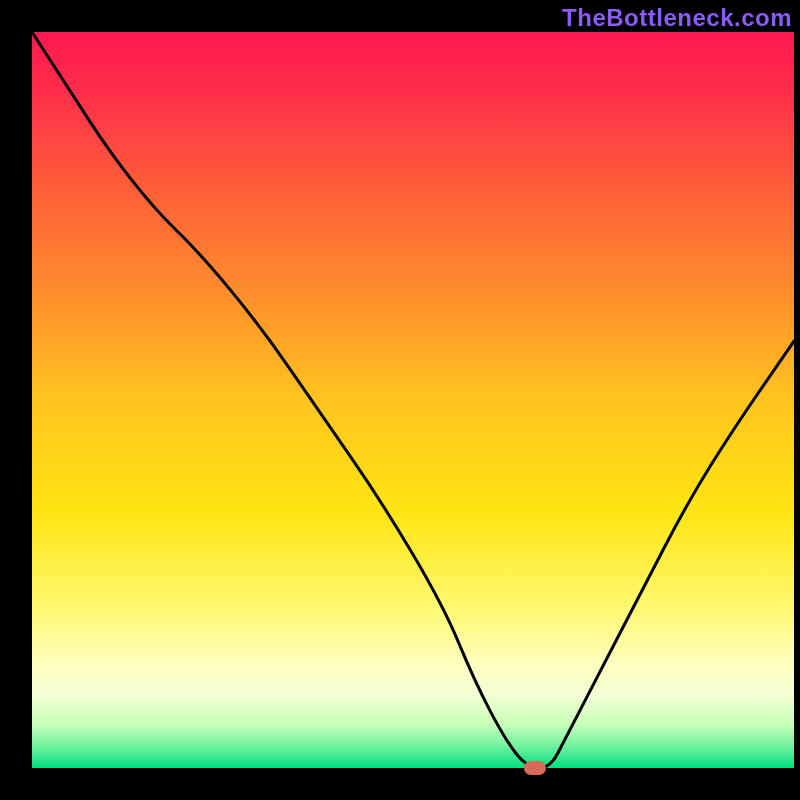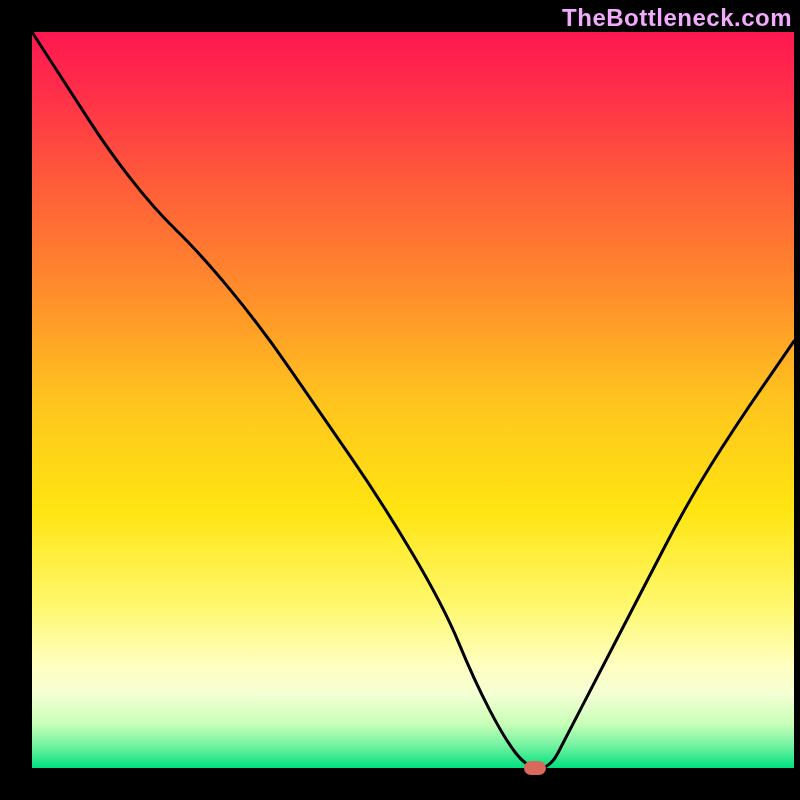--- a/index.html
+++ b/index.html
@@ -14,21 +14,21 @@
   .frame {
     position: relative;
     width: 800px;
     height: 800px;
     background: #000;
   }
   .watermark {
     position: absolute;
     top: 4px;
     right: 8px;
-    color: #f0abfc;
+    color: #8b5cf6;
     font-size: 24px;
     font-weight: bold;
     letter-spacing: 0.5px;
     z-index: 4;
     user-select: none;
   }
   svg {
     position: absolute;
     top: 0;
     left: 0;

